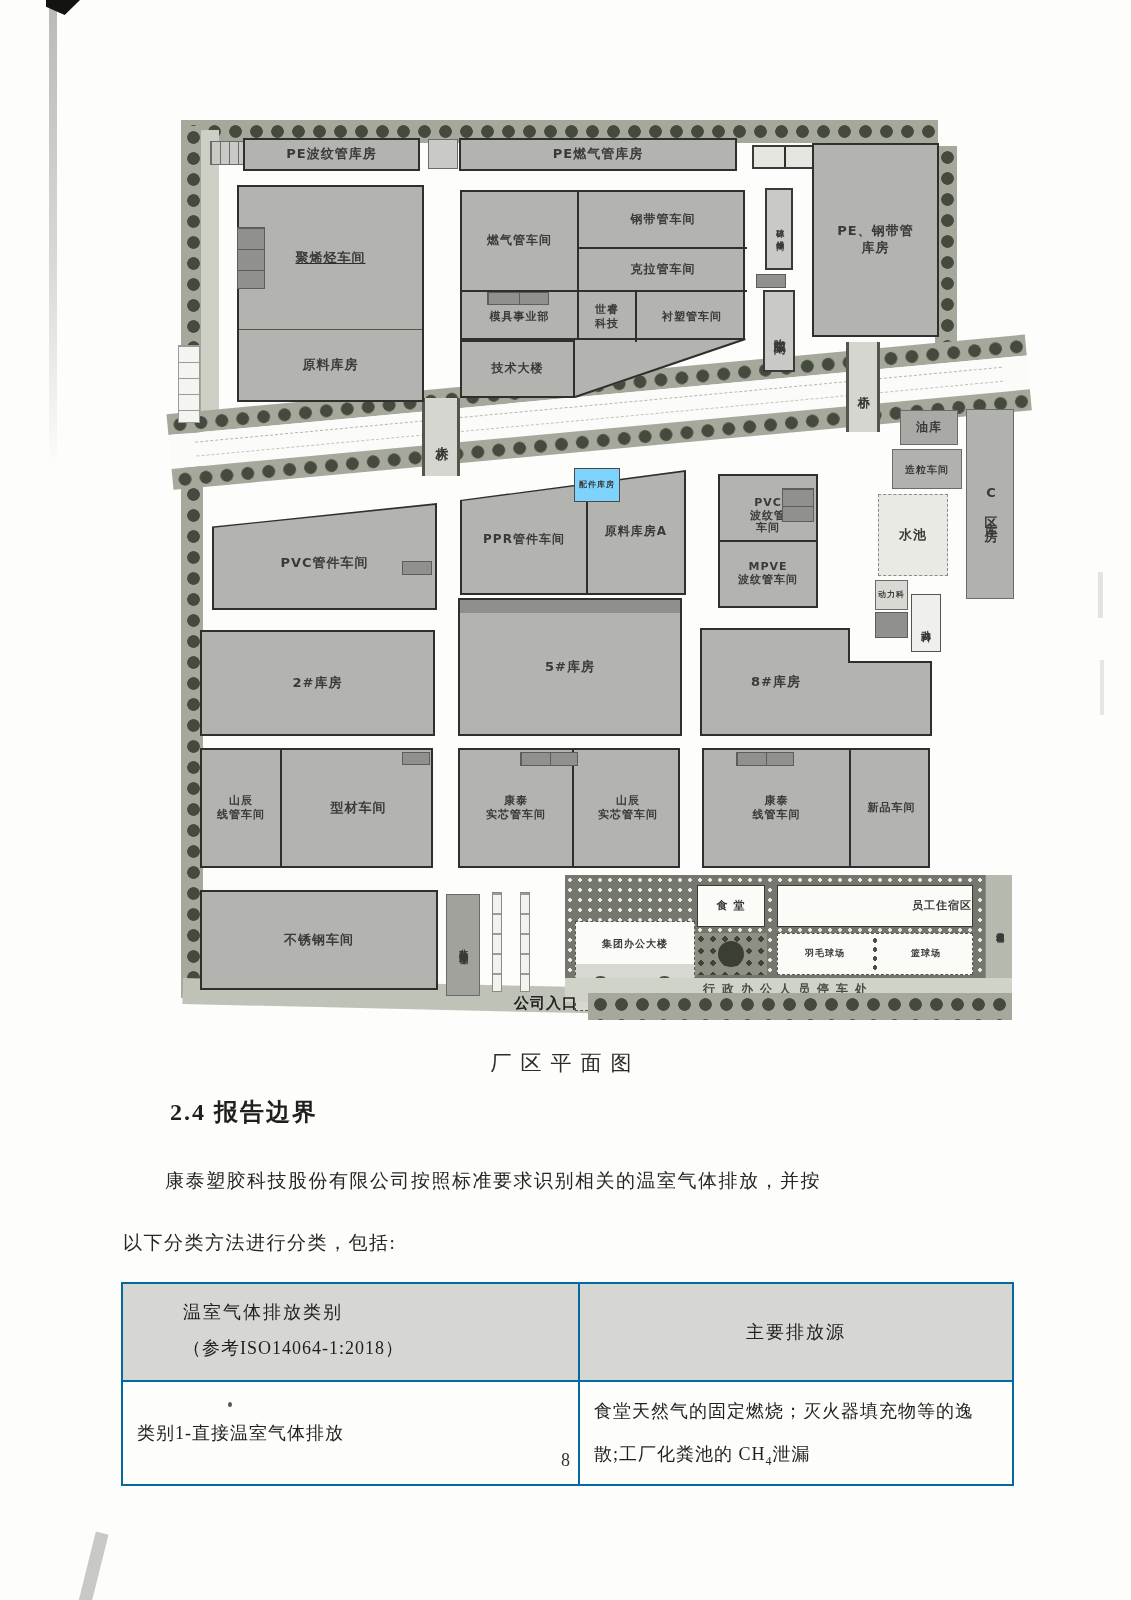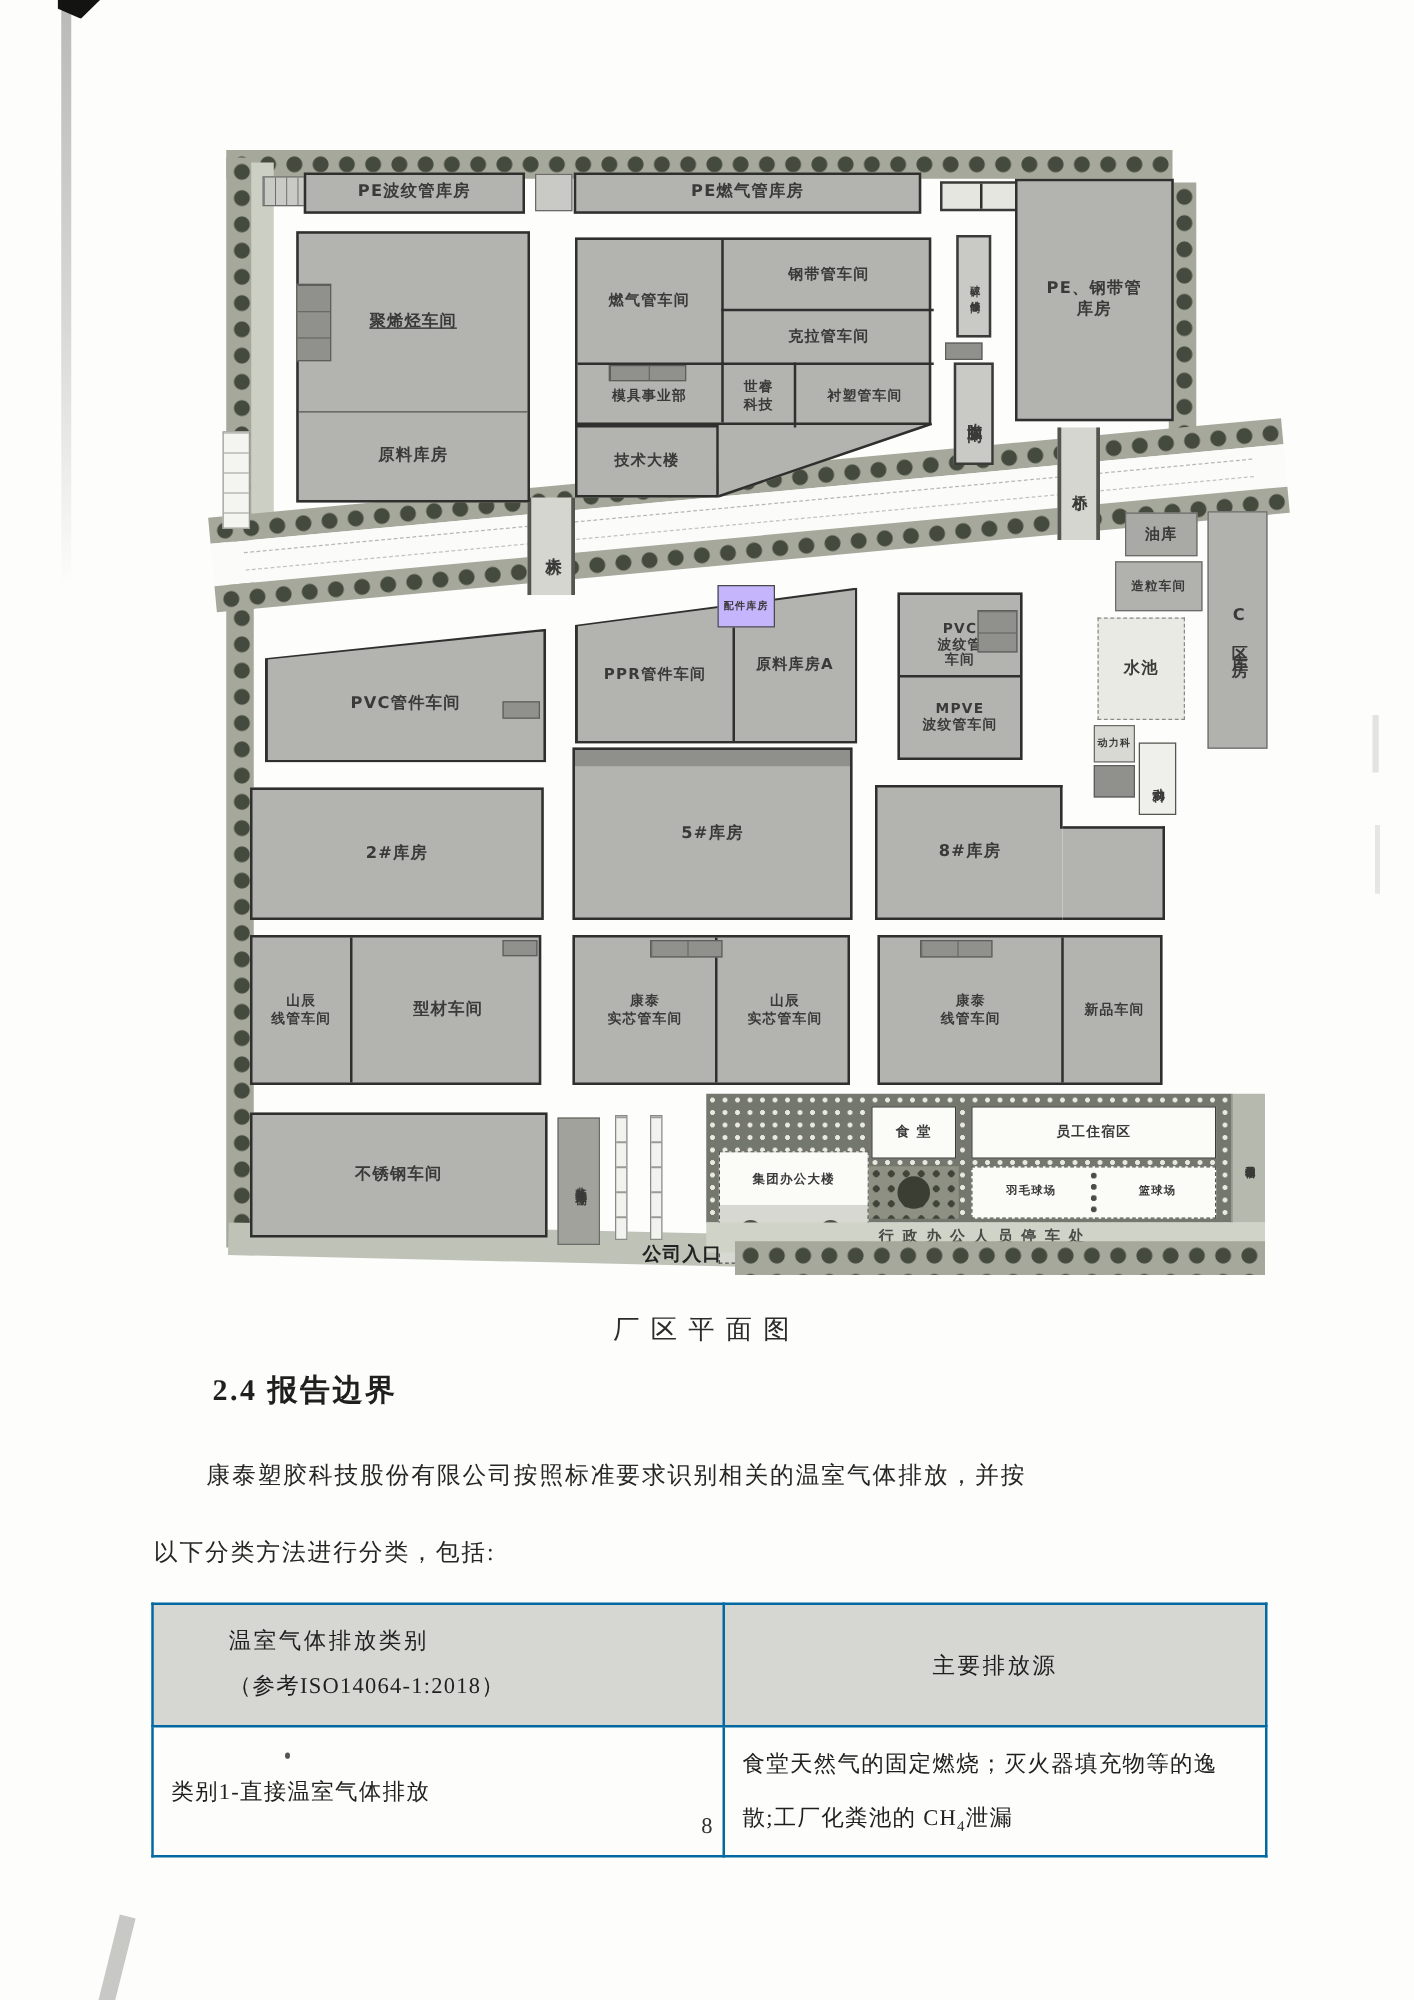--- a/index.html
+++ b/index.html
@@ -174,21 +174,21 @@
     <div class="abs" style="left:2px;top:2px;right:2px;bottom:2px;background:#b3b3b0;clip-path:polygon(0 24%,100% 0,100% 100%,0 100%);">
       <div class="abs dv" style="left:124px;top:0;width:2px;height:100%;"></div>
       <div class="abs ctr" style="left:0;top:18px;width:124px;height:100px;">
         <span class="lbl s12">PPR管件车间</span>
       </div>
       <div class="abs ctr" style="left:126px;top:10px;width:96px;height:100px;">
         <span class="lbl s12">原料库房A</span>
       </div>
     </div>
   </div>
-  <div class="abs ctr" style="left:396px;top:356px;width:46px;height:34px;background:#c4b5fd;border:1px solid #4a4a48;z-index:4;">
+  <div class="abs ctr" style="left:396px;top:356px;width:46px;height:34px;background:#7dd3fc;border:1px solid #4a4a48;z-index:4;">
     <span class="lbl s8">配件库房</span>
   </div>
 
   <div class="abs blk ctr" style="left:22px;top:518px;width:235px;height:106px;z-index:3;">
     <span class="lbl">2#库房</span>
   </div>
   <div class="abs blk ctr" style="left:280px;top:486px;width:224px;height:138px;z-index:3;">
     <div class="abs" style="left:0;top:0;width:100%;height:13px;background:#8f8f8b;"></div>
     <span class="lbl">5#库房</span>
   </div>
@@ -258,21 +258,21 @@
       <div class="abs" style="left:80px;top:54px;width:17px;height:17px;border-radius:50%;background:#4c5044;"></div>
       <div class="abs" style="left:45px;top:74px;width:22px;height:9px;background:#c3c3bf;border:1px solid #77776f;"></div>
     </div>
     <div class="abs ctr" style="left:132px;top:10px;width:68px;height:42px;background:#fbfbf8;border:1px solid #3a3a38;">
       <span class="lbl s11">食 堂</span>
     </div>
     <div class="abs" style="left:130px;top:58px;width:72px;height:42px;background:#8d9083;
          background-image:radial-gradient(circle,#3f4338 30%,rgba(0,0,0,0) 34%);background-size:12px 12px;">
       <div class="abs" style="left:23px;top:8px;width:26px;height:26px;border-radius:50%;background:#3a3e33;"></div>
     </div>
-    <div class="abs ctr" style="left:212px;top:10px;width:196px;height:42px;background:#fbfbf8;border:1px solid #3a3a38;">
+    <div class="abs ctr" style="left:212px;top:10px;width:196px;height:42px;background:#fbfbf8;border:1px solid #3a3a38;justify-content:flex-end;">
       <span class="lbl s11">员工住宿区</span>
     </div>
     <div class="abs" style="left:212px;top:58px;width:196px;height:42px;background:#fbfbf8;border:1px dashed #55554f;">
       <div class="abs" style="left:94px;top:2px;width:6px;height:38px;
            background-image:radial-gradient(circle,#4c4c48 40%,rgba(0,0,0,0) 45%);background-size:6px 9px;background-repeat:repeat-y;"></div>
       <div class="abs ctr" style="left:0;top:0;width:94px;height:100%;">
         <span class="lbl s9">羽毛球场</span>
       </div>
       <div class="abs ctr" style="left:100px;top:0;width:96px;height:100%;">
         <span class="lbl s9">篮球场</span>

